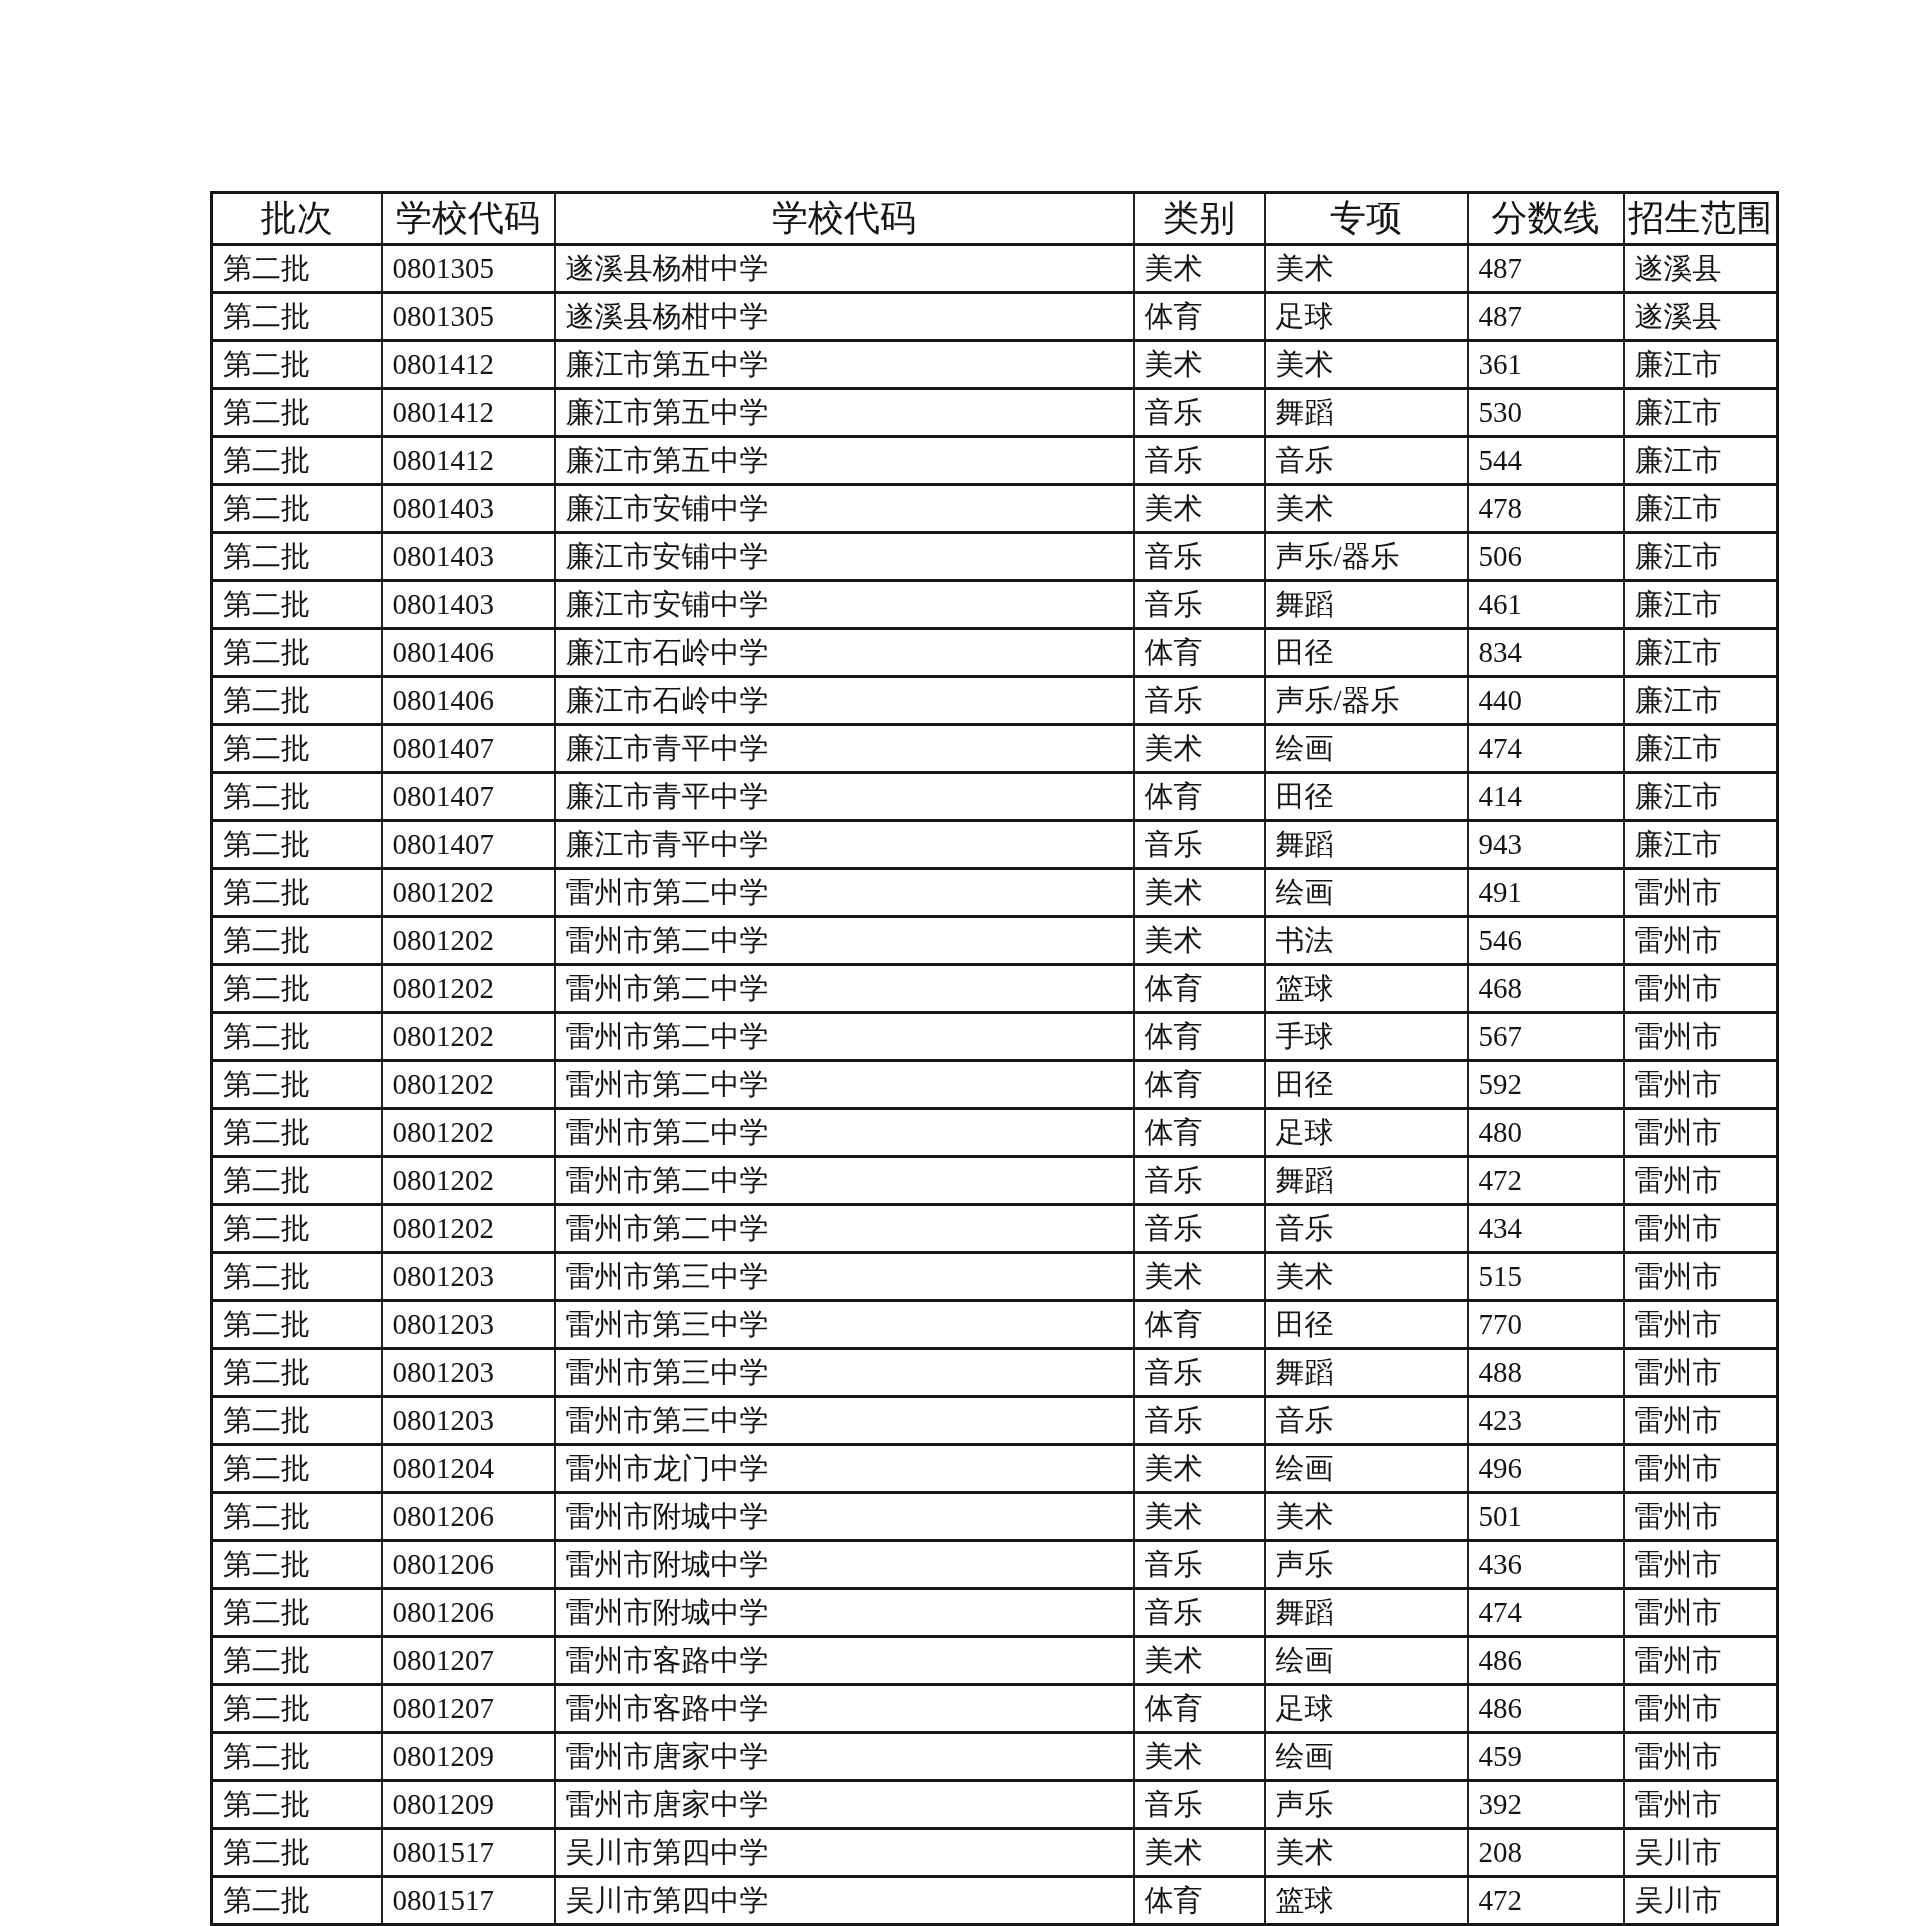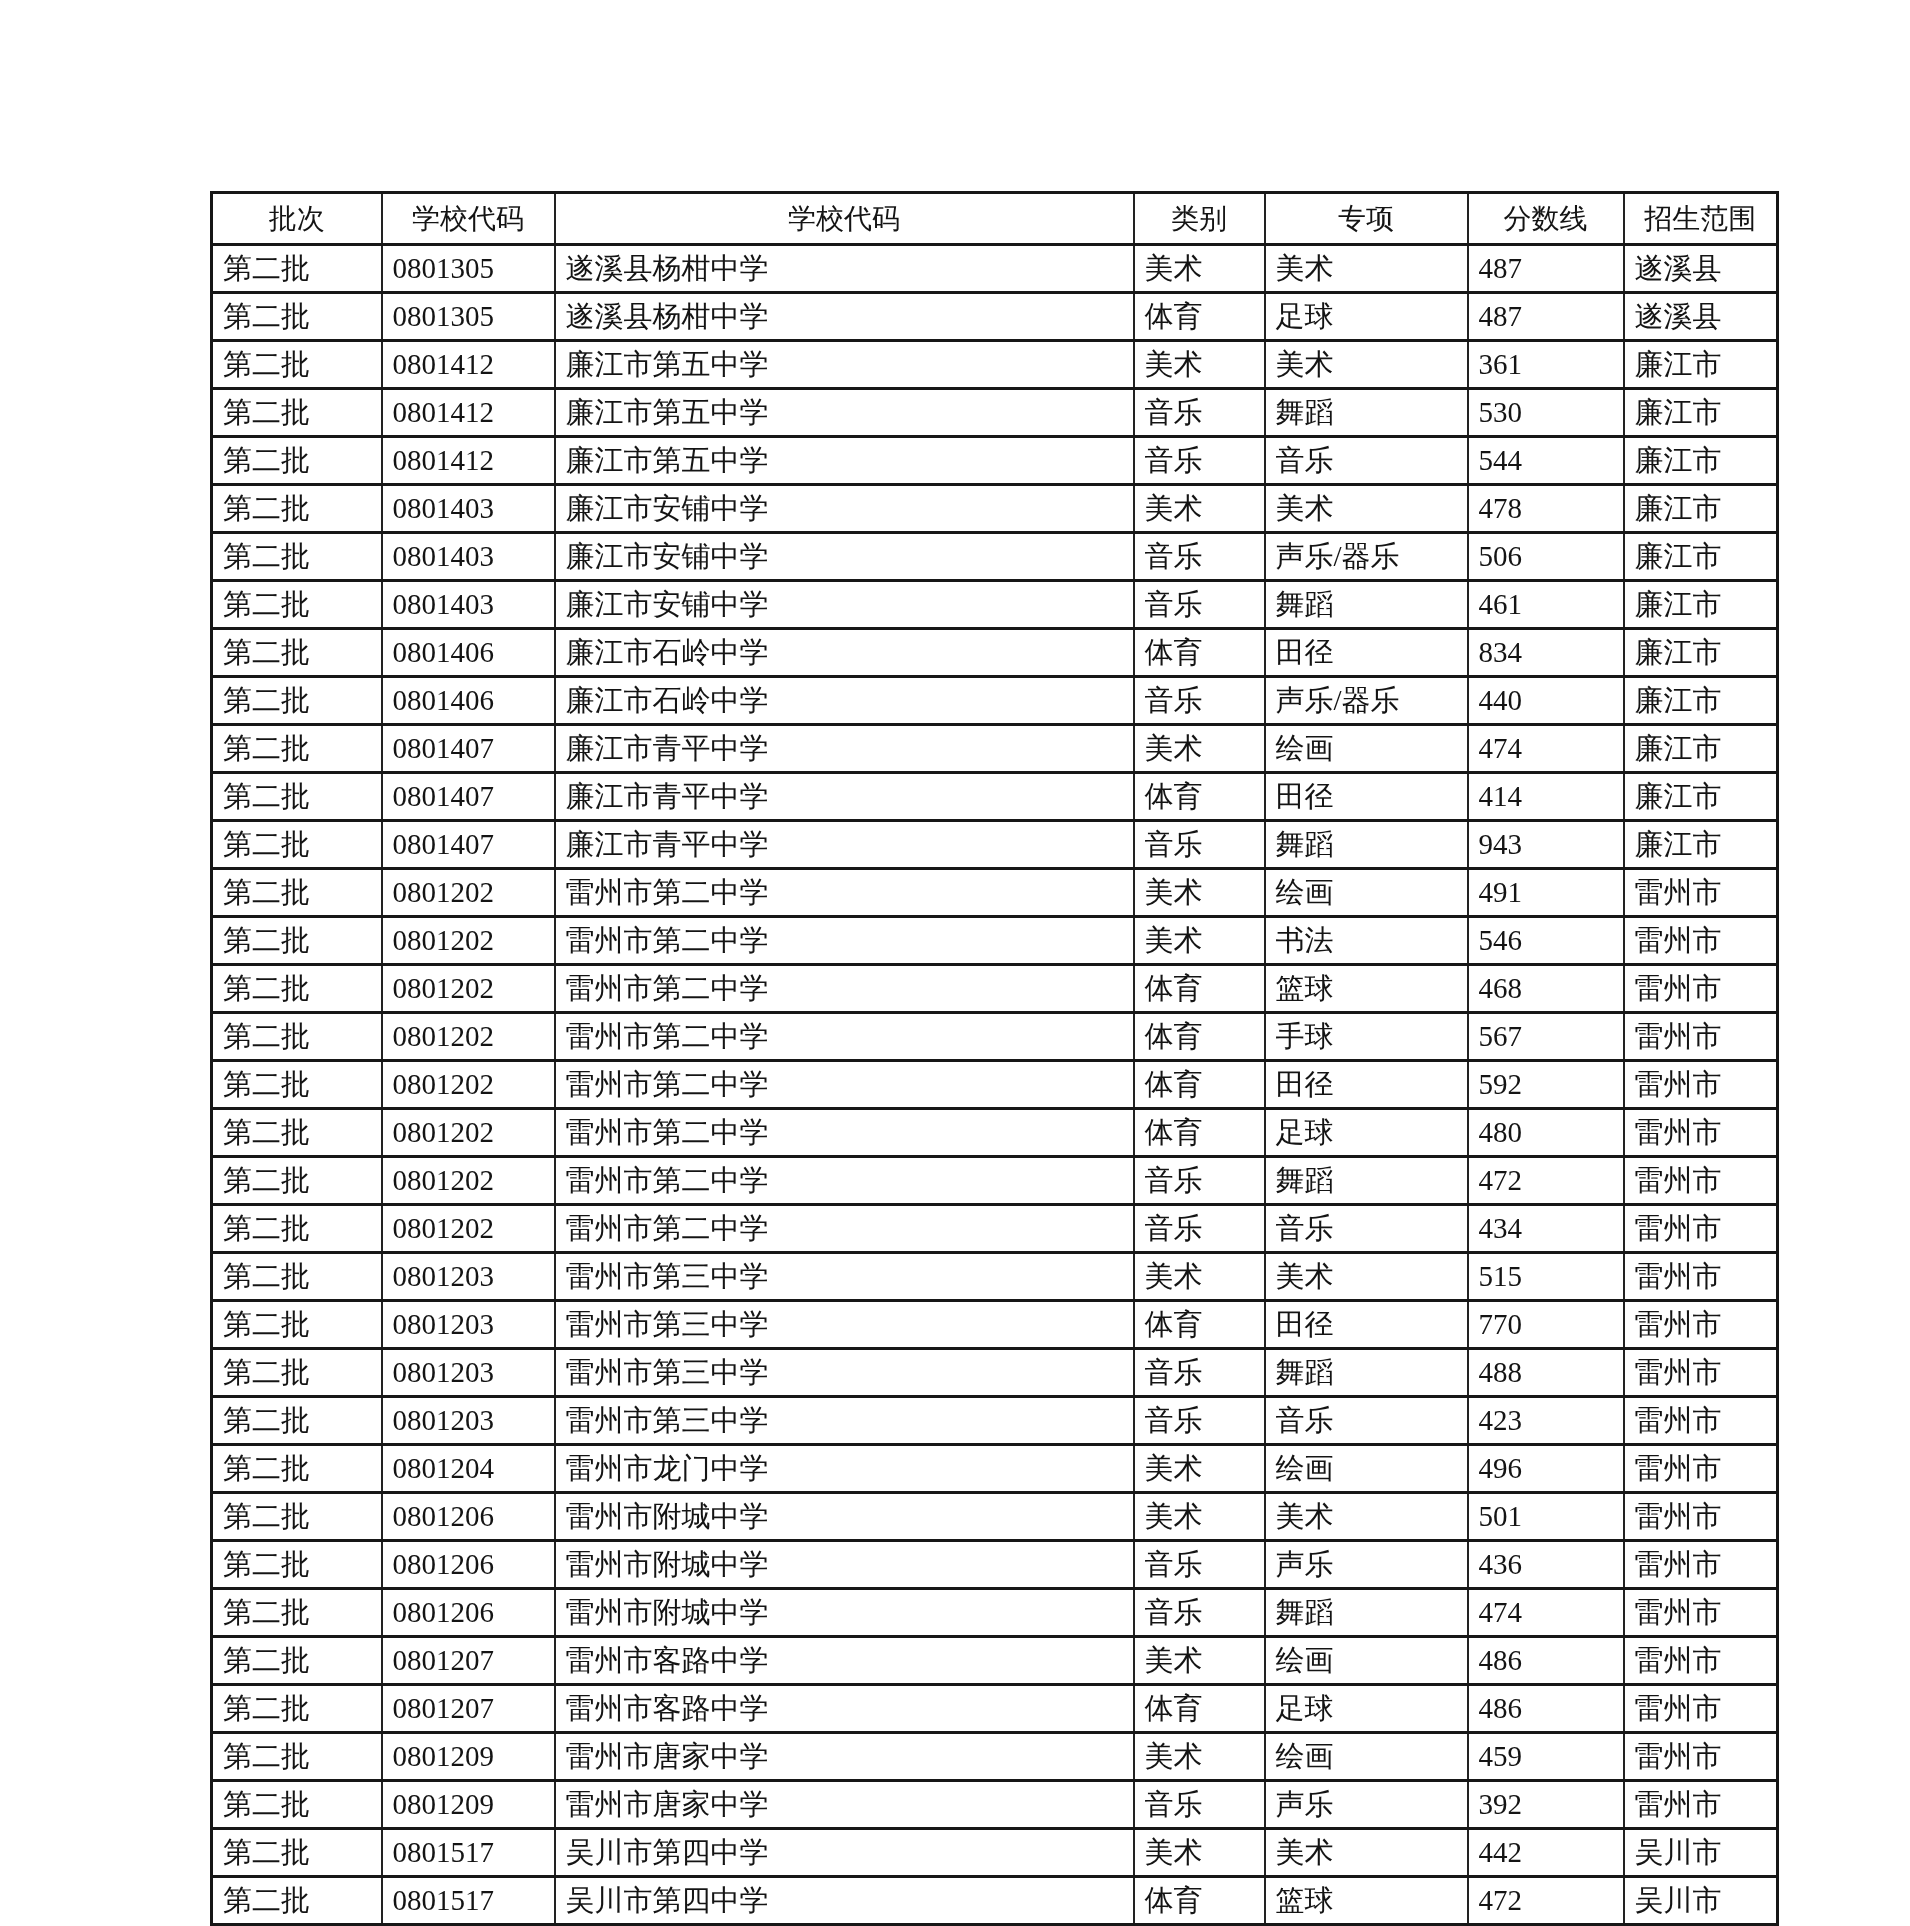--- a/index.html
+++ b/index.html
@@ -33,21 +33,21 @@
     border-right: 2.3px solid #222222;
     border-top: 3.9px solid #171717;
     border-bottom: 3.9px solid #171717;
     vertical-align: middle;
     white-space: nowrap;
     overflow: hidden;
     background: #ffffff;
   }
   table.score-table th {
     height: 49px;
-    font-size: 28px;
+    font-size: 36px;
     font-weight: normal;
     text-align: center;
     padding: 0;
   }
   table.score-table td {
     height: 45px;
     font-size: 29px;
     text-align: left;
     padding: 0 0 0 10px;
   }
@@ -382,21 +382,21 @@
           <td class="c-spec">声乐</td>
           <td class="c-score">392</td>
           <td class="c-scope">雷州市</td>
         </tr>
         <tr>
           <td class="c-batch">第二批</td>
           <td class="c-code">0801517</td>
           <td class="c-name">吴川市第四中学</td>
           <td class="c-cat">美术</td>
           <td class="c-spec">美术</td>
-          <td class="c-score">442</td>
+          <td class="c-score">208</td>
           <td class="c-scope">吴川市</td>
         </tr>
         <tr>
           <td class="c-batch">第二批</td>
           <td class="c-code">0801517</td>
           <td class="c-name">吴川市第四中学</td>
           <td class="c-cat">体育</td>
           <td class="c-spec">篮球</td>
           <td class="c-score">472</td>
           <td class="c-scope">吴川市</td>

